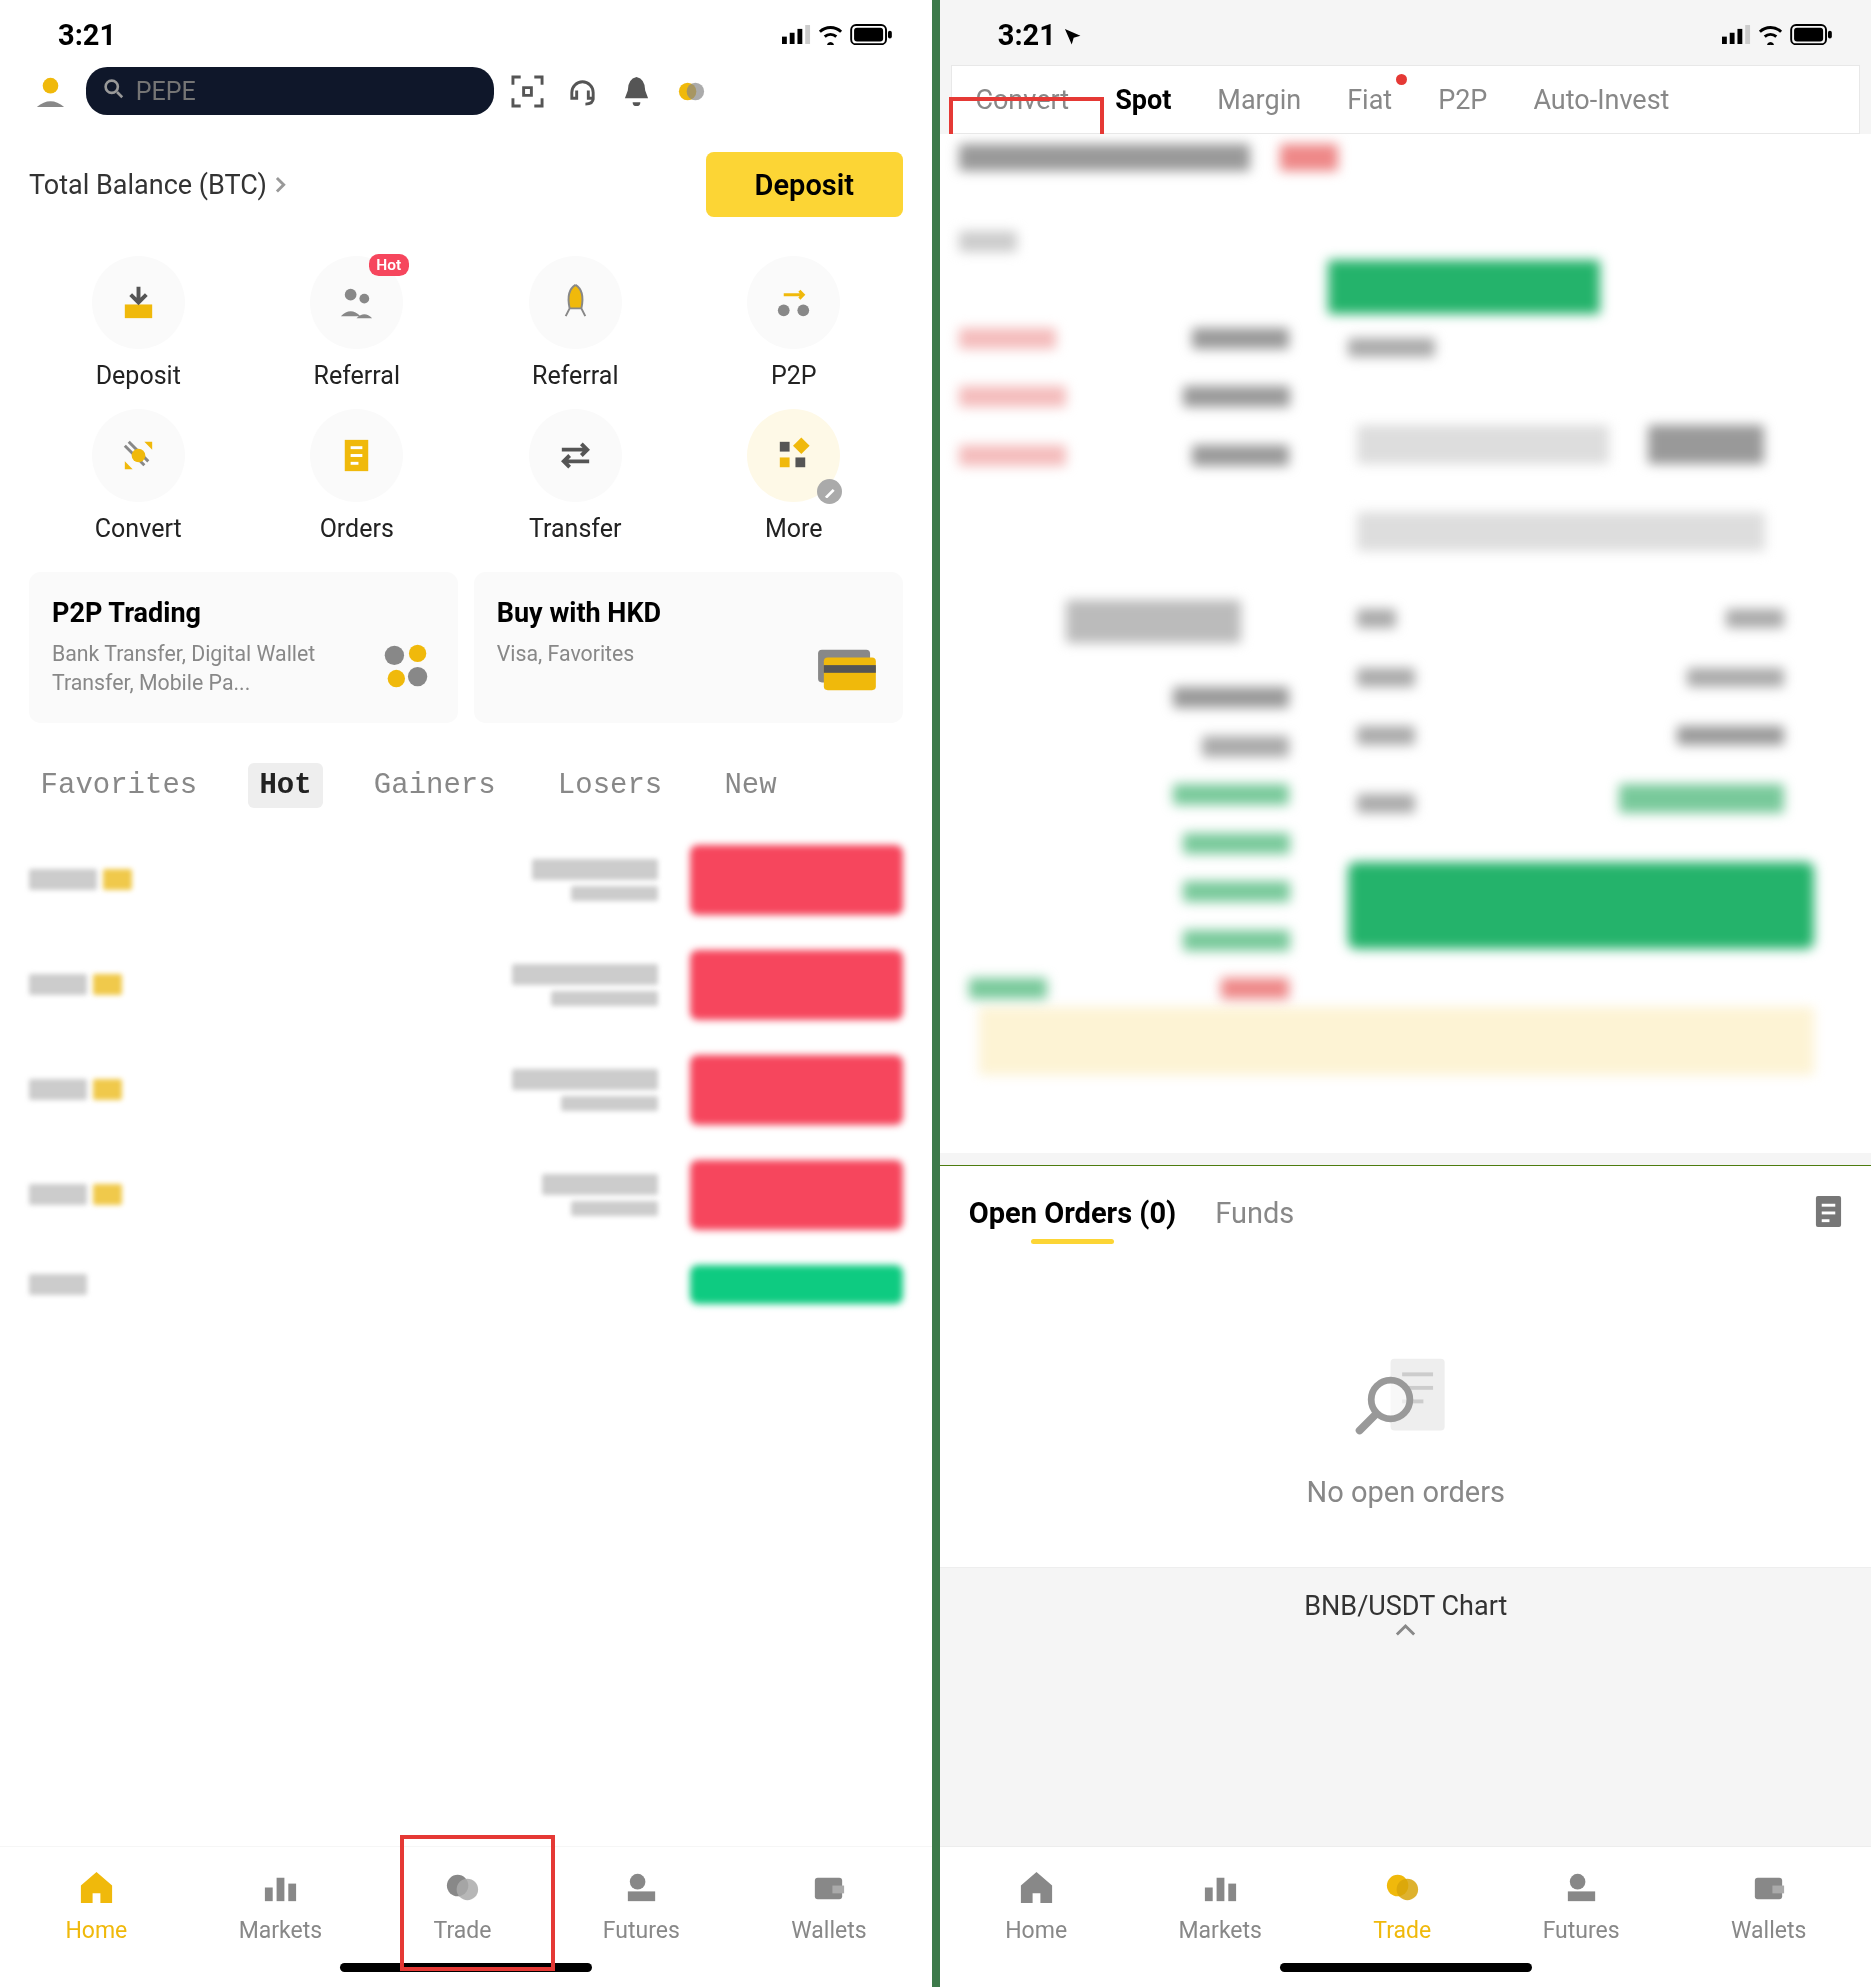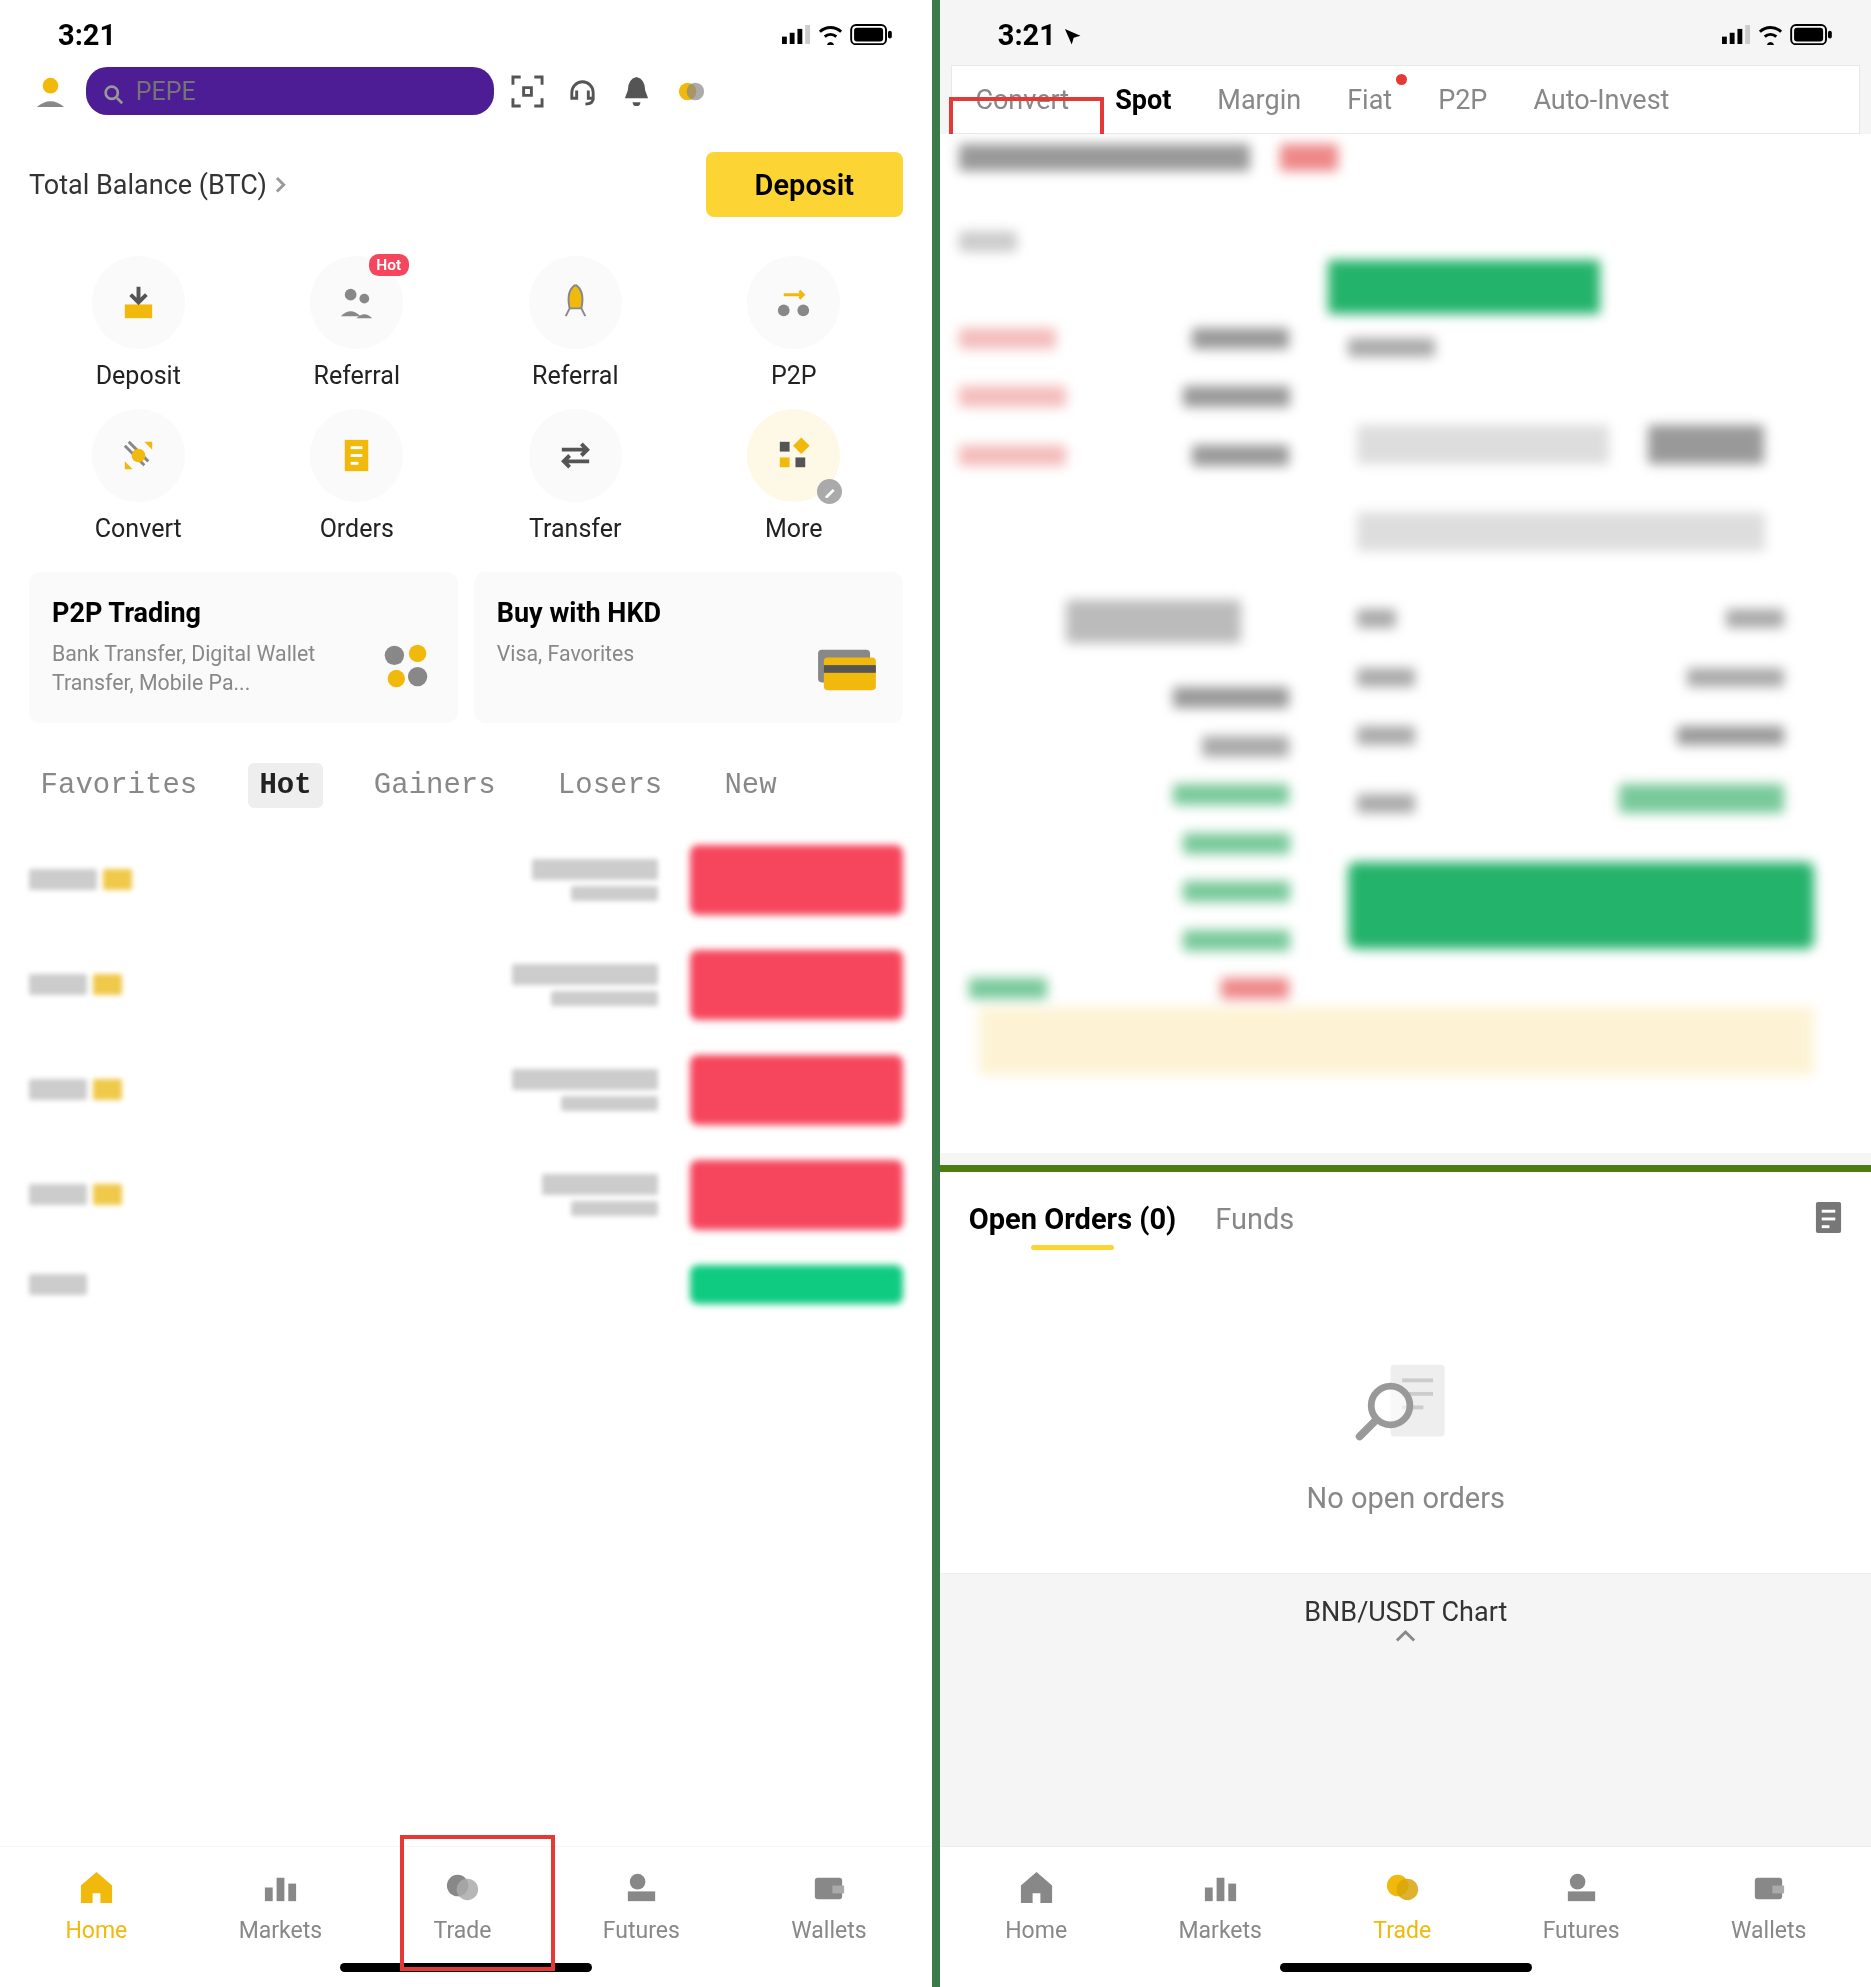--- a/index.html
+++ b/index.html
@@ -7,21 +7,21 @@
 .phone { background: #fff; width: 932px; height: 1987px; position: relative; overflow: hidden; }
 .phone-right { background: #f5f5f5; }
 
 
 .status-bar { display: flex; justify-content: space-between; align-items: center; padding: 17.5px 39px 7.8px 58px; font-size: 29px; font-weight: 700; }
 .status-icons { display: flex; gap: 5.8px; align-items: center; }
 
 
 .top-bar { display: flex; align-items: center; gap: 13.6px; padding: 7.8px 29px; }
 .avatar-circle { width: 43px; height: 43px; display: flex; align-items: center; justify-content: center; }
-.search-box { background: #4c1d95; border-radius: 21.3px; flex: 1; display: flex; align-items: flex-end; padding: 9.7px 17.5px; gap: 11.6px; max-width: 408px; }
+.search-box { background: #0f172a; border-radius: 21.3px; flex: 1; display: flex; align-items: flex-start; padding: 9.7px 17.5px; gap: 11.6px; max-width: 408px; }
 .search-box input { border: none; background: transparent; font-size: 25px; color: #999; outline: none; width: 100%; }
 .top-icon { width: 41px; height: 41px; display: flex; align-items: center; justify-content: center; color: #666; }
 
 
 .balance-row { display: flex; justify-content: space-between; align-items: center; padding: 29px 29px 19.4px; }
 .balance-label { font-size: 27px; color: #333; display: flex; align-items: center; gap: 7.8px; }
 .deposit-btn { background: #fcd535; border: none; padding: 15.5px 49px; border-radius: 7.8px; font-size: 29px; font-weight: 600; cursor: pointer; }
 
 
 .quick-grid { display: grid; grid-template-columns: repeat(4, 1fr); gap: 19.4px 0; padding: 19.4px 29px 29px; }
@@ -72,21 +72,21 @@
 
 
 .trade-tabs { display: flex; background: #fff; margin: 5.8px 11.6px 0; border: 1px solid #e8e8e8; }
 .trade-tab { padding: 17.5px 23px; font-size: 27px; color: #888; cursor: pointer; position: relative; }
 .trade-tab.bold { color: #000; font-weight: 700; background: #fff; }
 .fiat-dot { position: absolute; top: 7.8px; right: 7.8px; width: 11.6px; height: 11.6px; background: #e53935; border-radius: 50%; }
 
 .orderbook-area { background: #fff; margin: 0; padding: 19.4px; height: 1019px; position: relative; overflow: hidden; }
 .ob-blur { position: absolute; filter: blur(5.8px); border-radius: 1.9px; }
 
-.orders-section { background: #fff; margin-top: 11.6px; padding: 23px 29px 0; border-top: 7px solid #4d7c0f; }
+.orders-section { background: #fff; margin-top: 11.6px; padding: 23px 29px 0; border-top: 1px solid #4d7c0f; }
 .orders-tabs { display: flex; gap: 39px; align-items: center; }
 .orders-tab { font-size: 29px; color: #888; padding: 7.8px 0; position: relative; }
 .orders-tab.active { color: #000; font-weight: 700; }
 .orders-tab.active::after { content: ''; position: absolute; bottom: -5.8px; left: 30%; width: 40%; height: 4.9px; background: #fcd535; border-radius: 2.9px; }
 .doc-icon { margin-left: auto; color: #666; }
 
 .empty-state { display: flex; flex-direction: column; align-items: center; gap: 23px; padding: 107px 0 58px; }
 .empty-text { font-size: 29px; color: #888; }
 
 .chart-collapse { display: flex; justify-content: space-between; align-items: center; padding: 21.3px 29px; font-size: 27px; color: #333; border-top: 1px solid #eee; flex-direction: column; }

